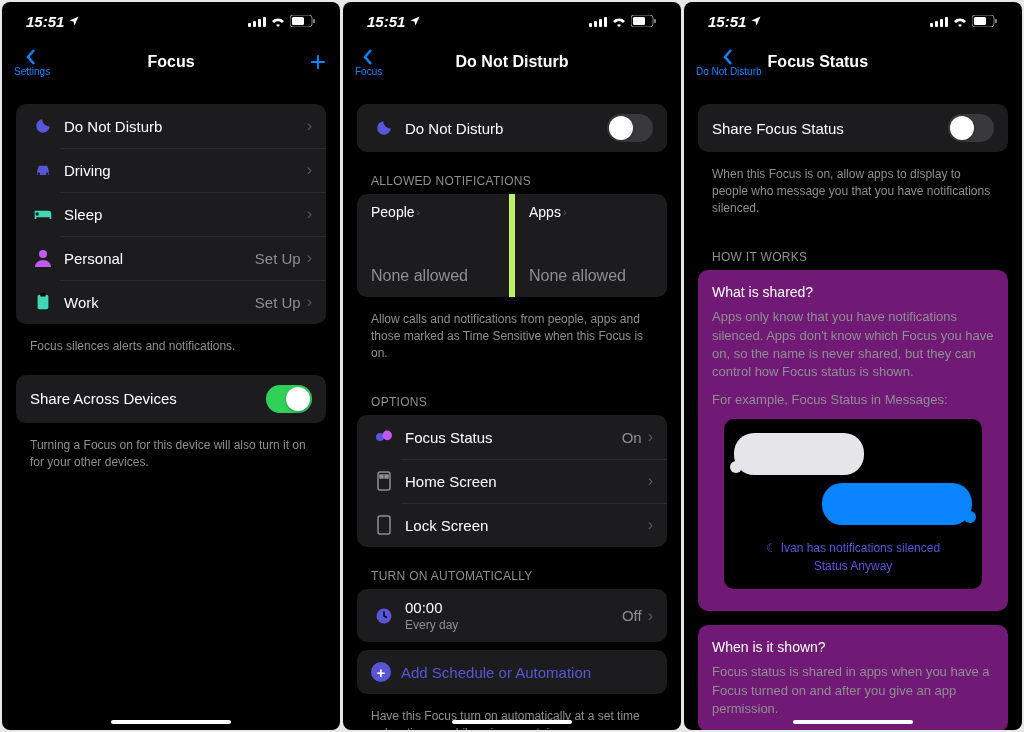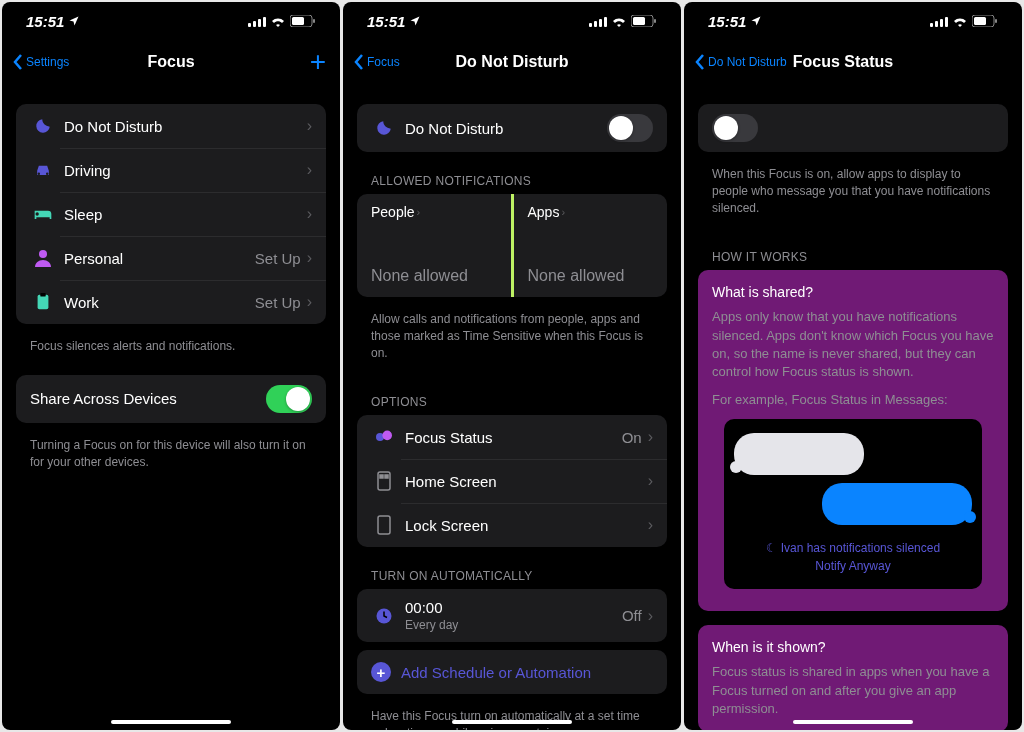--- a/index.html
+++ b/index.html
@@ -38,22 +38,23 @@
     height: 44px;
     display: flex;
     align-items: center;
     padding: 0 10px;
     position: relative;
   }
   .nav-back {
     display: flex;
     align-items: center;
     color: #0a84ff;
-    font-size: 12px;
+    font-size: 10px;
     cursor: pointer;
+    flex-direction: column;
   }
   .nav-title {
     position: absolute;
     left: 50%;
     transform: translateX(-50%);
     color: #fff;
     font-size: 16px;
     font-weight: 600;
   }
   .nav-title-left {
@@ -155,21 +156,21 @@
     border-radius: 10px;
     overflow: hidden;
     margin-bottom: 8px;
   }
   .split-cell {
     flex: 1;
     padding: 10px 14px 12px;
     cursor: pointer;
   }
   .split-cell + .split-cell {
-    border-left: 3px solid #bef264;
+    border-left: 6px solid #bef264;
   }
   .split-title {
     color: #fff;
     font-size: 14px;
     margin-bottom: 6px;
     display: flex;
     align-items: center;
   }
   .split-sub {
     color: #8e8e93;
@@ -551,39 +552,40 @@
       <svg width="12" height="18" viewBox="0 0 12 18" fill="none" stroke="#0a84ff" stroke-width="2.5">
           <path d="M9 2L3 9l6 7"></path>
         </svg>
       <span style="margin-left:2px">Do Not Disturb</span>
     </div>
     <div class="nav-title-left">Focus Status</div>
   </div>
   <div class="content">
     <div class="group">
       <div class="row">
+        <span class="row-label">Share Focus Status</span>
         <div class="toggle dark-off">
             <div class="toggle-knob"></div>
           </div>
       </div>
     </div>
     <div class="section-footer">When this Focus is on, allow apps to display to people who message you that you have notifications silenced.</div>
 
     <div class="section-header">HOW IT WORKS</div>
 
     <div class="card">
       <div class="card-title">What is shared?</div>
       <div class="card-text">Apps only know that you have notifications silenced. Apps don't know which Focus you have on, so the name is never shared, but they can control how Focus status is shown.</div>
       <div class="card-text">For example, Focus Status in Messages:</div>
       <div class="bubble-area">
         <div class="bubble-gray"></div>
         <div class="bubble-blue"></div>
         <div class="silenced-row">
           <span class="moo">☾</span><span>Ivan has notifications silenced</span><br>
-          <span>Notify Anyway</span>
+          <span>Status Anyway</span>
         </div>
       </div>
     </div>
 
     <div class="card">
       <div class="card-title">When is it shown?</div>
       <div class="card-text" style="margin-bottom:0">Focus status is shared in apps when you have a Focus turned on and after you give an app permission.</div>
     </div>
   </div>
   <div class="home-indicator"></div>

